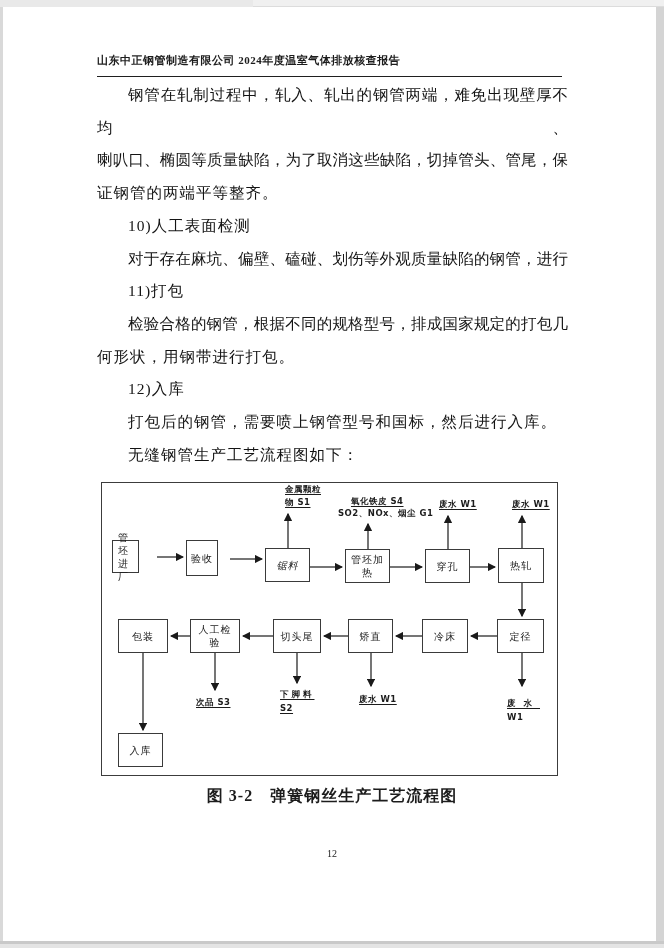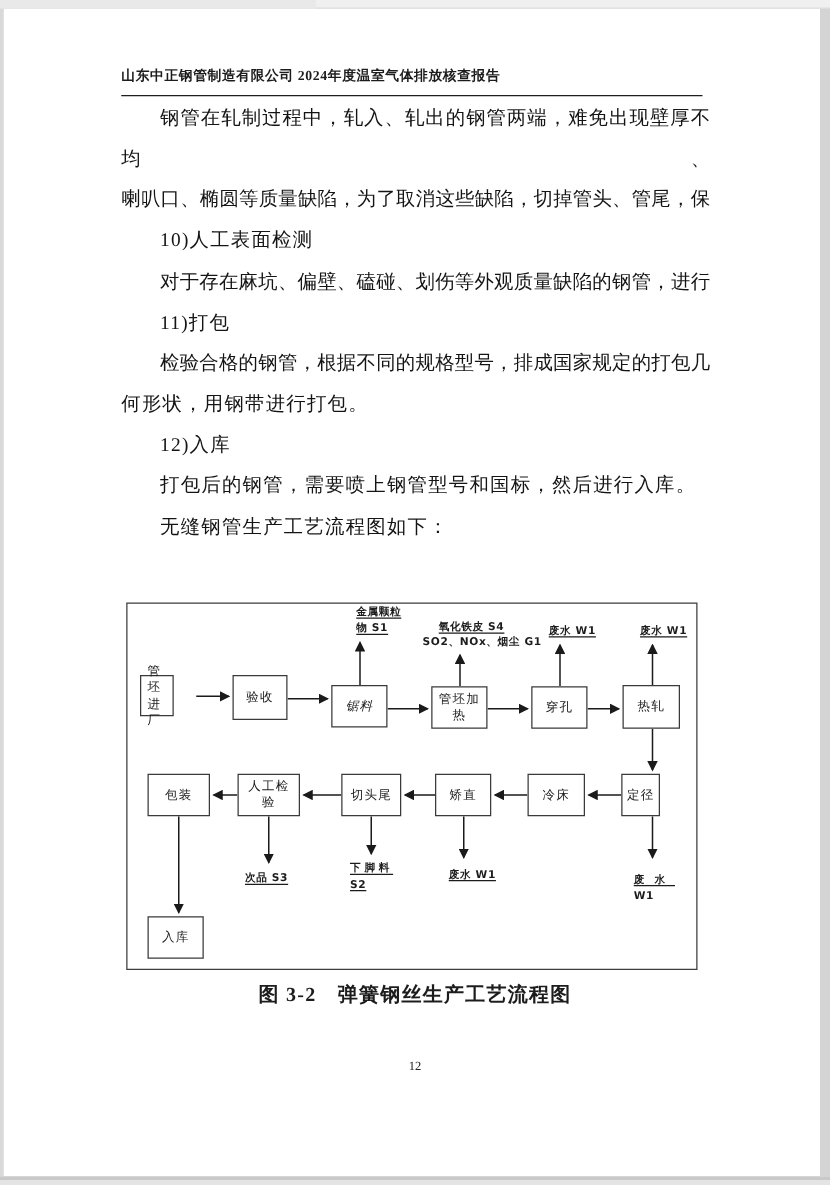--- a/index.html
+++ b/index.html
@@ -51,31 +51,31 @@
   }
   .node.align-left { align-items:flex-start; padding-left:5px; }
   .em-label {
     position:absolute; font-family:"DejaVu Sans","Liberation Sans",sans-serif;
     font-size:8.5px; font-weight:bold; color:#1c1c1c; white-space:nowrap; letter-spacing:0.5px;
   }
   .em-label.u { text-decoration:underline; text-underline-offset:2px; }
 
   
   .n-entry   { left:10px;  top:57px;  width:27px; height:33px;font-family:Liberation Serif, serif; }
-  .n-accept  { left:84px;  top:57px;  width:44px; height:36px; }
+  .n-accept  { left:84px;  top:57px;  width:32px; height:36px; }
   .n-saw     { left:163px; top:65px;  width:45px; height:34px;font-style:italic; }
   .n-heat    { left:243px; top:66px;  width:45px; height:34px; }
   .n-pierce  { left:323px; top:66px;  width:45px; height:34px; }
   .n-roll    { left:396px; top:65px;  width:46px; height:35px; }
   .n-pack    { left:16px;  top:136px; width:50px; height:34px; }
   .n-inspect { left:88px;  top:136px; width:50px; height:34px; }
   .n-cut     { left:171px; top:136px; width:48px; height:34px; }
   .n-straight{ left:246px; top:136px; width:45px; height:34px; }
   .n-cool    { left:320px; top:136px; width:46px; height:34px; }
-  .n-size    { left:395px; top:136px; width:31px; height:34px; }
+  .n-size    { left:395px; top:136px; width:47px; height:34px; }
   .n-store   { left:16px;  top:250px; width:45px; height:34px;font-family:Liberation Serif, serif; }
 
   .e-metal1 { left:183px; top:1px; }
   .e-metal2 { left:183px; top:14px; }
   .e-oxide  { left:249px; top:13px; }
   .e-gas    { left:236px; top:25px; }
   .e-ww-p   { left:337px; top:16px; }
   .e-ww-r   { left:410px; top:16px; }
   .e-defect { left:94px;  top:214px; }
   .e-scrap1 { left:178px; top:206px; letter-spacing:3px; }
@@ -102,20 +102,21 @@
 <div class="edge-left"></div>
 <div class="edge-right"></div>
 <div class="edge-bottom-1"></div>
 <div class="edge-bottom-2"></div>
 
 <div class="running-header">山东中正钢管制造有限公司 2024年度温室气体排放核查报告</div>
 
 <div class="body-text">
   <div class="line indent fill">钢管在轧制过程中，轧入、轧出的钢管两端，难免出现壁厚不均、</div>
   <div class="line fill">喇叭口、椭圆等质量缺陷，为了取消这些缺陷，切掉管头、管尾，保</div>
+  <div class="line">证钢管的两端平等整齐。</div>
   <div class="line indent">10)人工表面检测</div>
   <div class="line indent fill">对于存在麻坑、偏壁、磕碰、划伤等外观质量缺陷的钢管，进行</div>
   <div class="line indent">11)打包</div>
   <div class="line indent fill">检验合格的钢管，根据不同的规格型号，排成国家规定的打包几</div>
   <div class="line">何形状，用钢带进行打包。</div>
   <div class="line indent">12)入库</div>
   <div class="line indent">打包后的钢管，需要喷上钢管型号和国标，然后进行入库。</div>
   <div class="line indent">无缝钢管生产工艺流程图如下：</div>
 </div>
 

